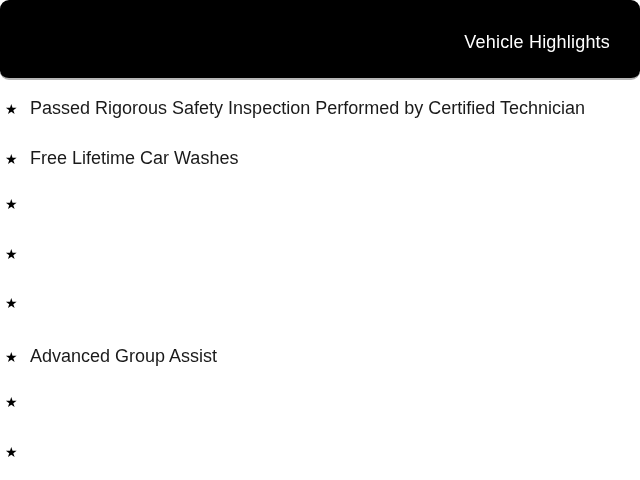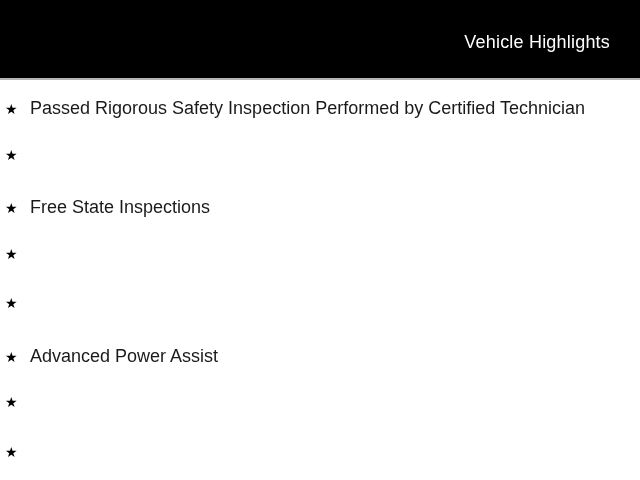--- a/index.html
+++ b/index.html
@@ -15,20 +15,21 @@
   }
   .header {
     height: 78px;
     background: #000000;
     border-bottom: 2px solid #b5b5b5;
     box-sizing: content-box;
     display: flex;
     align-items: center;
     justify-content: flex-end;
     padding-right: 30px;
+    border-radius: 9px;
   }
   .header-title {
     color: #ffffff;
     font-size: 18px;
     position: relative;
     top: 3px;
     letter-spacing: 0.2px;
   }
   ul.highlights {
     list-style: none;
@@ -65,38 +66,38 @@
 </div>
 
 <ul class="highlights" id="highlights-list">
   <li>
     <span class="star">★</span>
     <span class="label">Passed Rigorous Safety Inspection Performed by Certified Technician</span>
   </li>
 
   <li>
     <span class="star">★</span>
-  </li>
-
-  <li>
-    <span class="star">★</span>
-    <span class="label">Free State Inspections</span>
+    <span class="label">Free Lifetime Car Washes</span>
   </li>
 
   <li>
     <span class="star">★</span>
   </li>
 
   <li>
     <span class="star">★</span>
   </li>
 
   <li>
     <span class="star">★</span>
-    <span class="label">Advanced Power Assist</span>
+  </li>
+
+  <li>
+    <span class="star">★</span>
+    <span class="label">Advanced Group Assist</span>
   </li>
 
   <li>
     <span class="star">★</span>
   </li>
 
   <li>
     <span class="star">★</span>
   </li>
 </ul>

